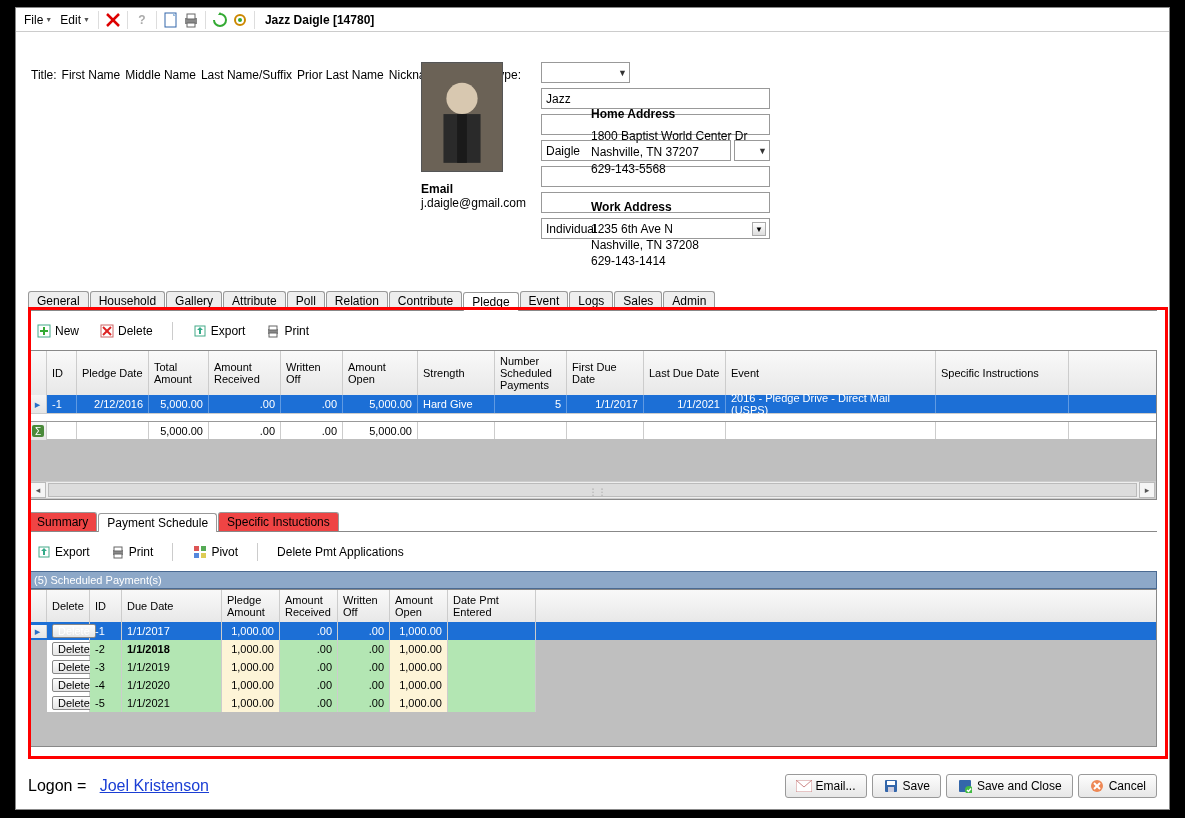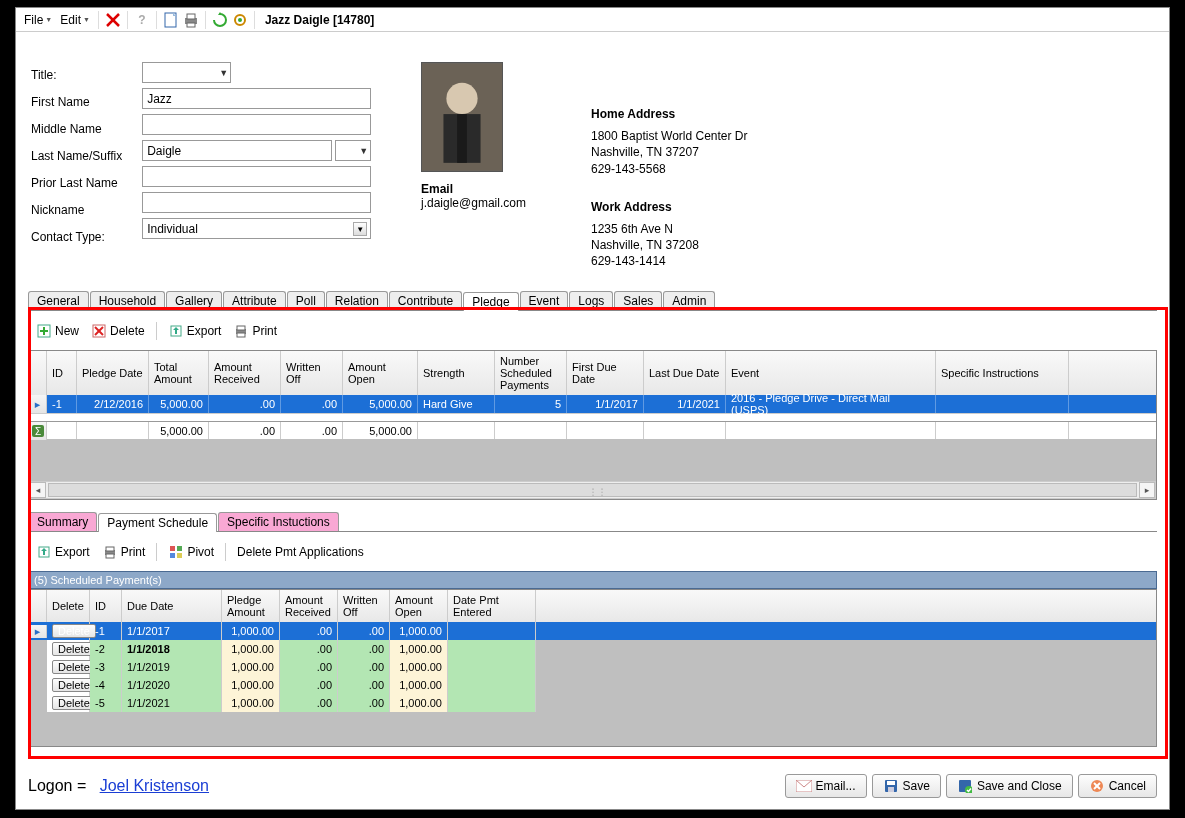--- a/index.html
+++ b/index.html
@@ -10,21 +10,21 @@
   
   .toolbar { height: 24px; background: #fff; border-bottom: 1px solid #ccc; display: flex; align-items: center; padding: 0 4px; font-size: 12px; }
   .toolbar .menu-label { padding: 2px 4px; cursor: pointer; display:flex; align-items:center; gap:2px;}
   .toolbar .dropdown-arrow { font-size: 7px; color: #555; }
   .toolbar .sep { width: 1px; height: 18px; background: #ddd; margin: 0 4px; }
   .toolbar .icon { width: 18px; height: 18px; display: inline-flex; align-items: center; justify-content: center; margin: 0 1px; cursor: pointer; }
   .toolbar .title { margin-left: 6px; font-weight: bold; }
   
   .content-area { position: relative; height: calc(100% - 28px); }
   .form-panel { position: absolute; left: 15px; top: 30px; display: flex; gap: 20px; }
-  .form-labels { display: flex; flex-direction: column; gap: 5px; padding-top:2px;}
+  .form-labels { display: flex; flex-direction: row; gap: 5px; padding-top:2px;}
   .form-labels label { height: 22px; line-height: 22px; font-size: 12px; }
   .form-inputs { display: flex; flex-direction: column; gap: 5px; }
   .form-inputs .input, .form-inputs select { height: 21px; border: 1px solid #999; font-size: 12px; padding: 0 4px; }
   .form-inputs .combo { position: relative; width: 89px; border:1px solid #999; height:21px; display:flex; align-items:center; padding:0 4px; }
   .form-inputs .combo .arrow { position:absolute; right:2px; font-size:9px; color:#333;}
   .large-select { width: 229px; height: 21px; border:1px solid #999; display:flex; align-items:center; padding:0 4px; position:relative;}
   .large-select .arrow { position:absolute; right:3px; top:3px; width:14px; height:14px; background:linear-gradient(#fff,#ddd); border:1px solid #aaa; display:flex; align-items:center; justify-content:center; font-size:8px;}
   .photo-block { position: absolute; left: 405px; top: 30px; }
   .photo { width: 82px; height: 110px; border: 1px solid #555; background: #666; display:flex; align-items:center; justify-content:center; color:#aaa; font-size:9px; overflow:hidden;}
   .photo svg { width:100%; height:100%; }
@@ -33,41 +33,41 @@
   .addresses { position: absolute; left: 575px; top: 30px; font-size: 12px; line-height: 1.35; margin-top: 44px;}
   .addresses .heading { font-weight: bold; }
   .addresses .block { margin-top: 6px; }
   .addresses .section { margin-bottom: 22px; }
   
   .tab-strip { position: absolute; top: 259px; left: 12px; right: 12px; height: 20px; display: flex; align-items: flex-end; border-bottom: 1px solid #888; }
   .tab { border: 1px solid #999; border-bottom: none; background: #eee; padding: 2px 8px; margin-right: 1px; font-size: 12px; cursor: pointer; border-radius: 3px 3px 0 0;}
   .tab.active { background: #fff; font-weight: normal; position: relative; top: 1px; }
   .pledge-panel { position: absolute; top: 279px; left: 12px; right: 12px; bottom: 40px; }
   
-  .action-bar { height: 39px; display: flex; align-items: center; gap: 4px; padding: 12px 4px; }
+  .action-bar { height: 39px; display: flex; align-items: center; gap: 12px; padding: 12px 4px; }
   .action-bar .btn { display: flex; align-items: center; gap: 3px; padding: 1px 4px; cursor: pointer; font-size:12px;}
   .action-bar .sep { width:1px; height:18px; background:#ccc; margin:0 3px;}
   .mini-icon { width:16px; height:16px; display:inline-flex; align-items:center; justify-content:center; font-size:12px;}
   .panel-header { background: #8da8c8; color: #fff; font-size: 11px; padding: 2px 5px; border:1px solid #4a6a92; }
   .grid { border: 1px solid #888; }
   .grid-header { background: linear-gradient(#f9f9f9,#e8e8e8); display: flex; font-size: 11px; }
   .grid-header .cell { border-right: 1px solid #ccc; padding: 4px 5px; display:flex; align-items:center;}
   .grid-row { display: flex; font-size: 11px; height: 18px; align-items:center;}
   .grid-row.selected { background: #1c6fd6; color: #fff; }
   .grid-row .cell { border-right: 1px solid rgba(255,255,255,0.3); padding: 2px 5px; height:100%; display:flex; align-items:center;}
   .grid-row.total .cell { border-right: 1px solid #ccc; color:#000;}
   .grid-body-spacer { height: 42px; background: #bfbfbf; }
   .scrollbar-h { height: 18px; background: #eee; border:1px solid #ccc; position:relative;}
   .scrollbar-h .arrow { position:absolute; top:0; width:16px; height:16px; background:#f5f5f5; border:1px solid #bbb; display:flex; align-items:center; justify-content:center; font-size:9px; color:#555;}
   .scrollbar-h .arrow.left{left:0;} .scrollbar-h .arrow.right{right:0;}
   .scrollbar-h .thumb { position:absolute; top:1px; left:18px; right:18px; height:14px; background:#dcdcdc; border:1px solid #bbb;}
   .scrollbar-h .grip { position:absolute; left:50%; top:3px; width:8px; height:8px; transform:translateX(-50%); color:#999; font-size:9px;}
   
   .sub-tab-strip { display: flex; margin-top: 12px; border-bottom: 1px solid #888;}
-  .sub-tab { border: 1px solid #999; border-bottom: none; background: #f9a8d4; padding: 2px 8px; margin-right: 1px; font-size: 12px; cursor: pointer; border-radius:3px 3px 0 0;}
+  .sub-tab { border: 1px solid #999; border-bottom: none; background: #ef4444; padding: 2px 8px; margin-right: 1px; font-size: 12px; cursor: pointer; border-radius:3px 3px 0 0;}
   .sub-tab.active { background: #fff; position:relative; top:1px;}
   .schedule-grid .grid-header .cell, .schedule-grid .grid-row .cell { border-right:1px solid #ccc;}
   .row-selector { width:18px; background:linear-gradient(#f5f5f5,#e5e5e5); border-right:1px solid #ccc; display:flex; align-items:center; justify-content:center; color:#2a70c8;}
   .delete-btn { display:inline-block; background:linear-gradient(#fdfdfd,#e5e5e5); border:1px solid #888; padding:0 5px; font-size:11px; cursor:pointer; border-radius:2px;}
   .row-blue { background:#1c6fd6; color:#fff; }
   .row-blue .cell { border-right:1px solid rgba(255,255,255,0.35);}
   .cell.cream { background:#fdf4d7;}
   .cell.green { background:#b3e6b3;}
   .cell.white { background:#fff;}
   .num { justify-content:flex-end !important; text-align:right;}

